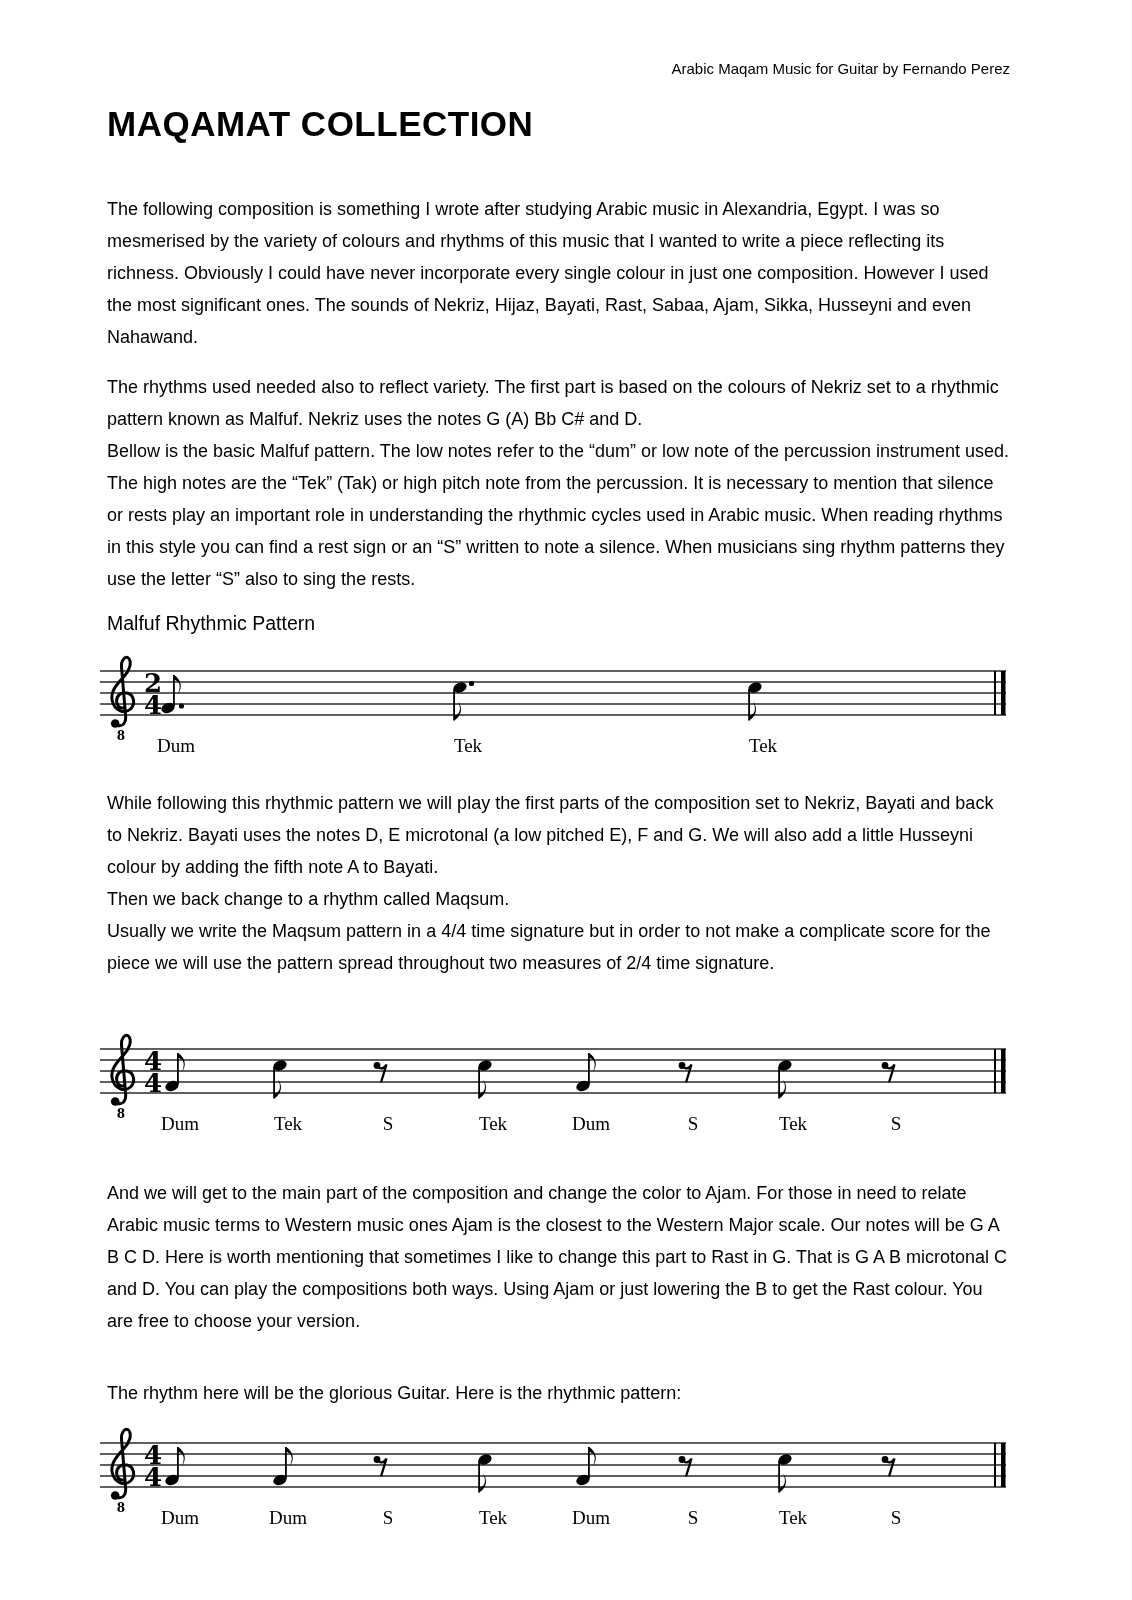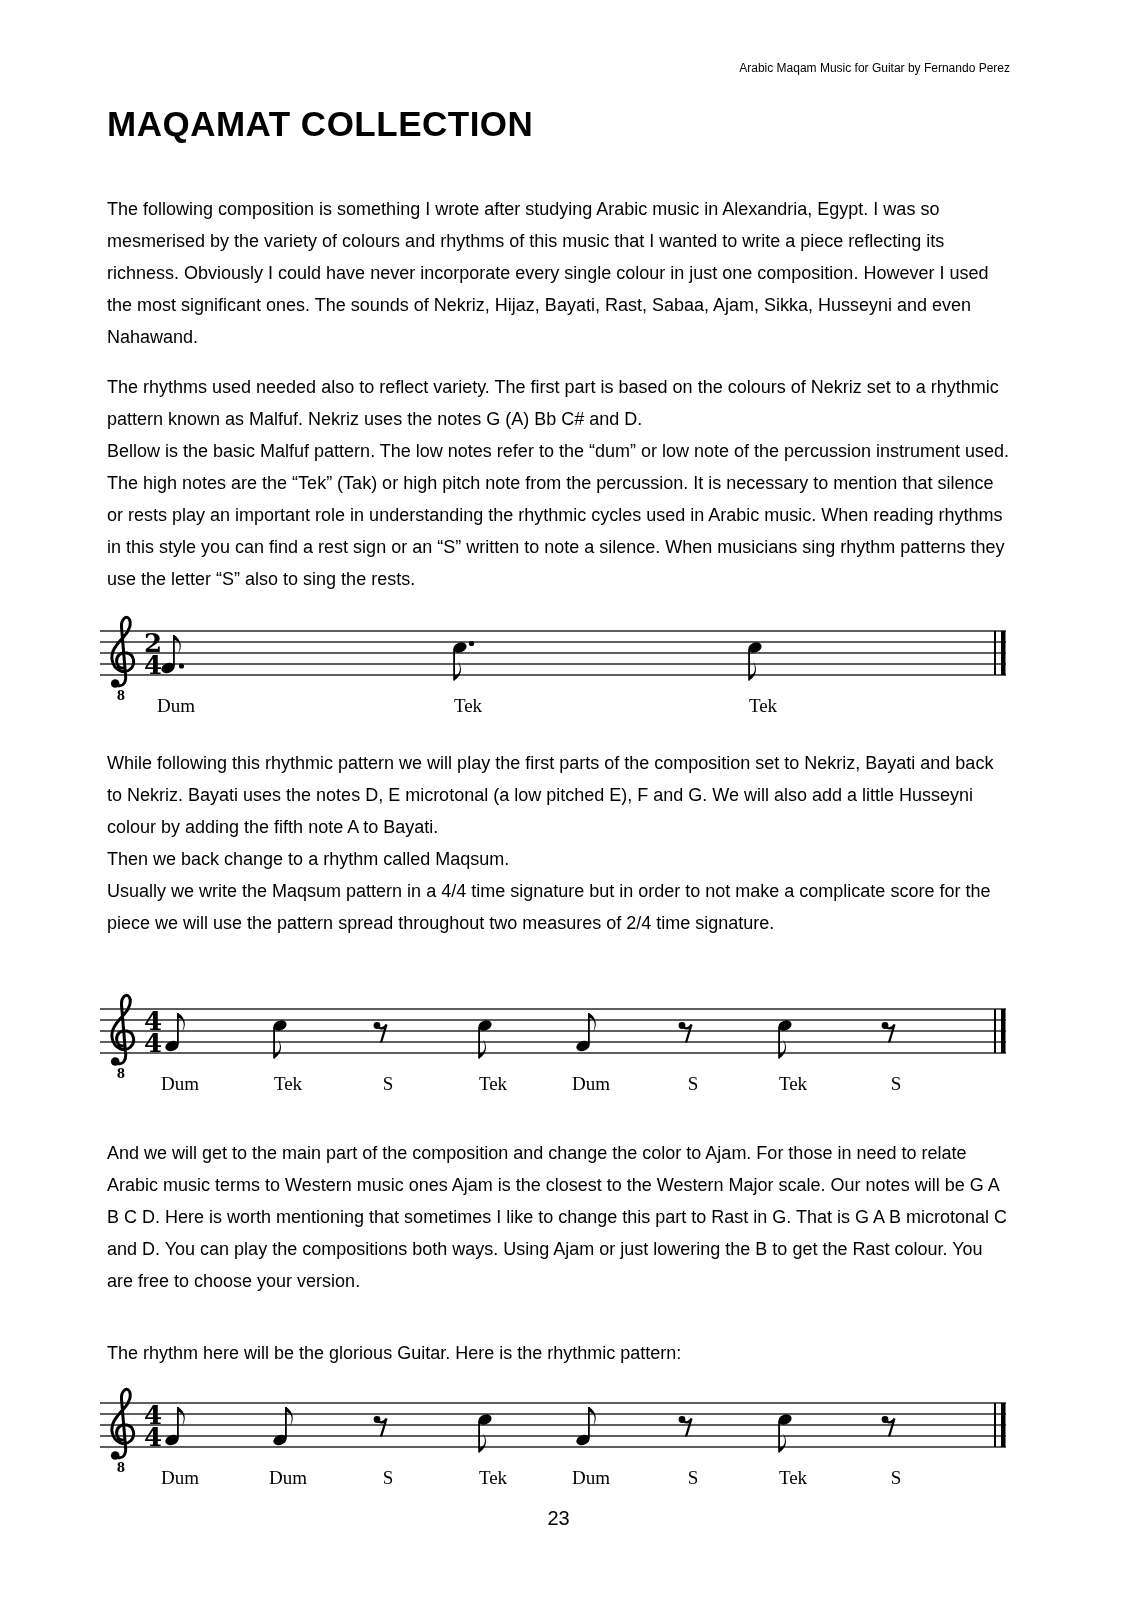--- a/index.html
+++ b/index.html
@@ -7,21 +7,21 @@
     width:1132px;height:1600px;
     font-family:"Liberation Sans",sans-serif;
     color:#000;
     -webkit-font-smoothing:antialiased;
   }
   .page{position:relative;width:1132px;height:1600px;overflow:hidden;background:#fff;}
   .content{padding:0 122px 0 107px;}
   .running-header{
     padding-top:58px;
     text-align:right;
-    font-size:12px;
+    font-size:15px;
     line-height:21px;
   }
   .title{
     margin:26px 0 0 0;
     font-size:35px;
     font-weight:bold;
     line-height:38px;
     letter-spacing:0.5px;
   }
   .subtitle{
@@ -63,20 +63,21 @@
 
     <h1 class="title">MAQAMAT COLLECTION</h1>
 
     <div class="para p-intro">The following composition is something I wrote after studying Arabic music in Alexandria, Egypt. I was so mesmerised by the variety of colours and rhythms of this music that I wanted to write a piece reflecting its richness. Obviously I could have never incorporate every single colour in just one composition. However I used the most significant ones. The sounds of Nekriz, Hijaz, Bayati, Rast, Sabaa, Ajam, Sikka, Husseyni and even Nahawand.</div>
 
     <div class="para p-rhythms">
       <div>The rhythms used needed also to reflect variety. The first part is based on the colours of Nekriz set to a rhythmic pattern known as Malfuf. Nekriz uses the notes G (A) Bb C# and D.</div>
       <div>Bellow is the basic Malfuf pattern. The low notes refer to the “dum” or low note of the percussion instrument used. The high notes are the “Tek” (Tak) or high pitch note from the percussion. It is necessary to mention that silence or rests play an important role in understanding the rhythmic cycles used in Arabic music. When reading rhythms in this style you can find a rest sign or an “S” written to note a silence. When musicians sing rhythm patterns they use the letter “S” also to sing the rests.</div>
     </div>
 
+    <div class="caption">Malfuf Rhythmic Pattern</div>
 
     <div class="staff-block malfuf"><svg viewBox="0 0 907 108" width="907" height="108">
           <line x1="0" y1="20" x2="906" y2="20" stroke="#2a2a2a" stroke-width="1.4"></line>
           <line x1="0" y1="31" x2="906" y2="31" stroke="#2a2a2a" stroke-width="1.4"></line>
           <line x1="0" y1="42" x2="906" y2="42" stroke="#2a2a2a" stroke-width="1.4"></line>
           <line x1="0" y1="53" x2="906" y2="53" stroke="#2a2a2a" stroke-width="1.4"></line>
           <line x1="0" y1="64" x2="906" y2="64" stroke="#2a2a2a" stroke-width="1.4"></line>
           <line x1="895" y1="20" x2="895" y2="64" stroke="#000000" stroke-width="2"></line>
           <rect x="901" y="20" width="4.5" height="44" fill="#000000"></rect>
           <path d="M16.5,74 C23.5,77 26.5,70.5 25.5,63.5 L21.5,16 C21,8.5 26.2,3.5 29.2,8 C31.8,12.2 29.5,19.5 24,25.5 C15,35 10.5,41.5 12.2,49.5 C14.2,59.5 24.5,63.5 30.5,58 C36,52.8 34,43.5 27,42 C21,40.8 16.6,44.6 16.6,50 C16.6,54.5 19.6,57 22.6,57" fill="none" stroke="#000000" stroke-width="3" stroke-linecap="round"></path>
@@ -191,16 +192,15 @@
           <text x="593" y="101" text-anchor="middle" font-size="19" font-family="&quot;Liberation Serif&quot;, serif">S</text>
           <ellipse cx="685" cy="36.5" rx="6.8" ry="4.9" fill="#000000" transform="rotate(-21 685 36.5)"></ellipse>
           <line x1="679.1" y1="38" x2="679.1" y2="69.5" stroke="#000000" stroke-width="1.8"></line>
           <path d="M679.1,69.5 c7.5,-4.5 9,-12.5 4,-19 c4,9 1,13 -4,14.5 z" fill="#000000"></path>
           <text x="693" y="101" text-anchor="middle" font-size="19" font-family="&quot;Liberation Serif&quot;, serif">Tek</text>
           <circle cx="785" cy="36.5" r="3.4" fill="#000000"></circle>
           <path d="M785,36.5 C787.5,40.5 792,40.5 794.5,35.5 L789,53.5" fill="none" stroke="#000000" stroke-width="2.3"></path>
           <text x="796" y="101" text-anchor="middle" font-size="19" font-family="&quot;Liberation Serif&quot;, serif">S</text>
         </svg></div>
 
-    <div class="page-number">23</div>
 
   </div>
 </div>
 
 </body></html>

